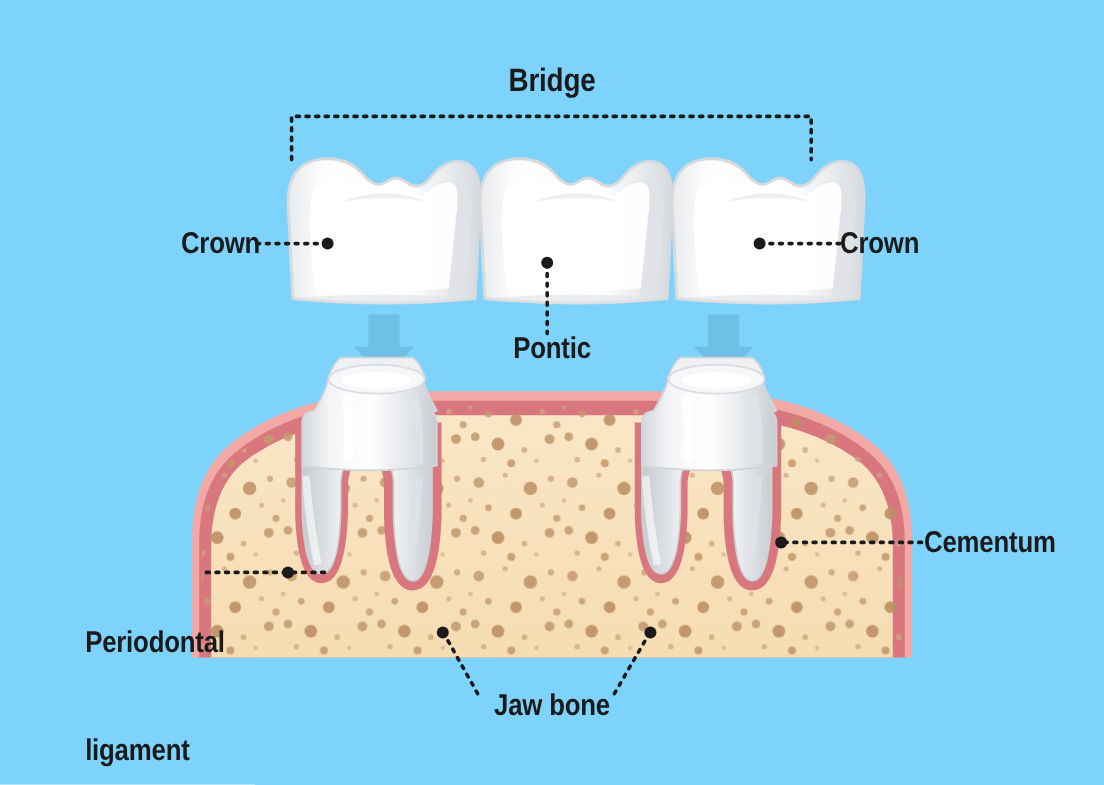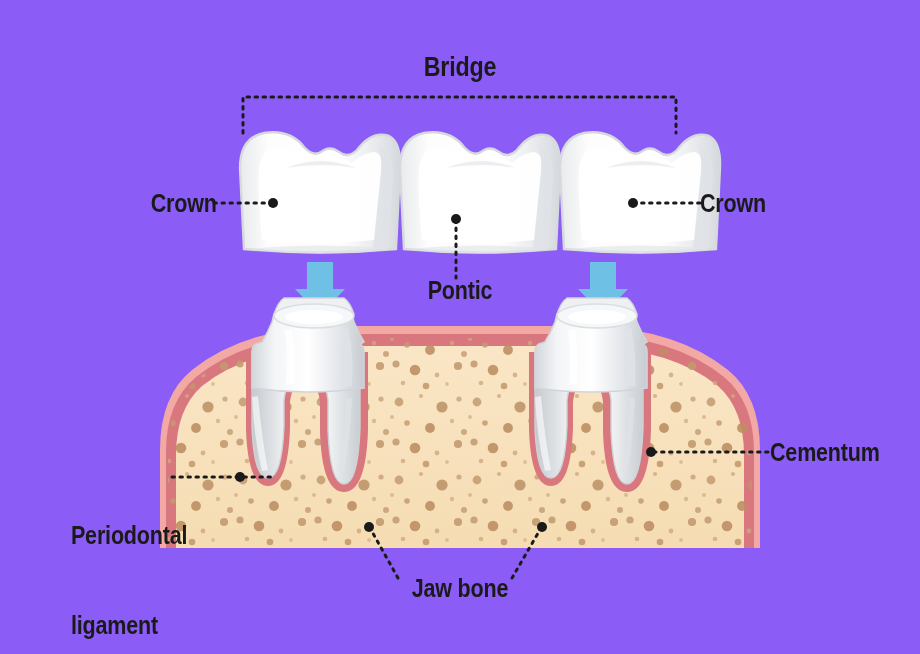--- a/index.html
+++ b/index.html
@@ -10,21 +10,21 @@
   body {
     width: 920px; height: 654px;
     font-family: "Liberation Sans", "DejaVu Sans", sans-serif;
     overflow: hidden;
     position: relative;
   }
   #stage {
     position: relative;
     width: 920px;
     height: 654px;
-    background: #8b5cf6;
+    background: #7dd3fc;
   }
   #scene {
     position: absolute;
     inset: 0;
     width: 920px;
     height: 654px;
   }
   .lbl {
     position: absolute;
     color: #1a1a1a;

